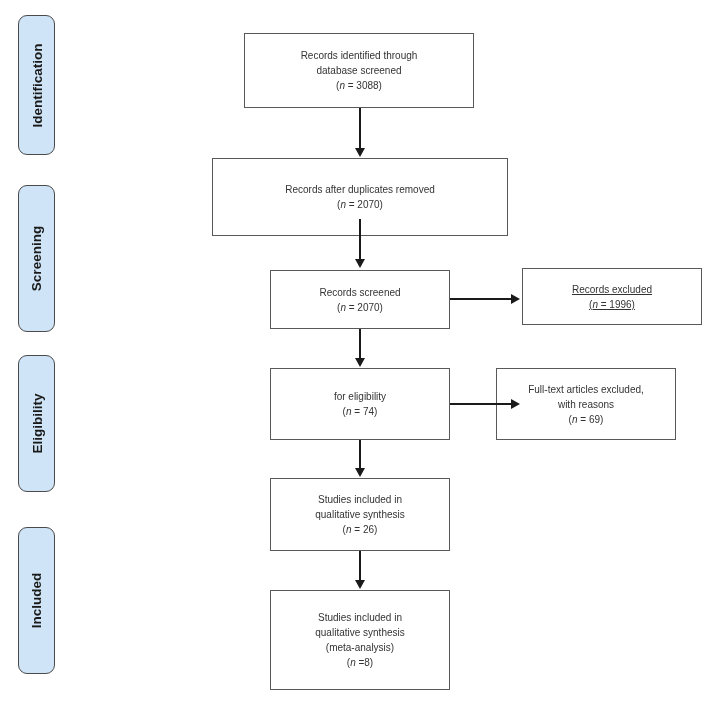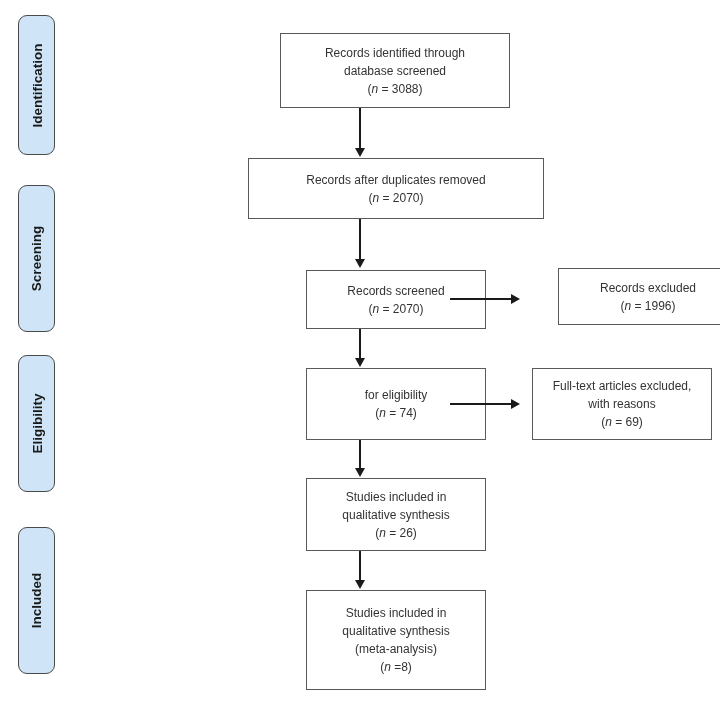--- a/index.html
+++ b/index.html
@@ -36,24 +36,23 @@
   }
   
   .box{
     position:absolute;
     background:#ffffff;
     border:1.5px solid var(--box-border);
     box-sizing:border-box;
     display:flex;flex-direction:column;
     align-items:center;justify-content:center;
     text-align:center;
-    font-size:12px;
+    font-size:10px;
     line-height:1.5;
     color:var(--text);
-    margin-left:36px;
   }
   .n-italic{font-style:italic;}
   
   .vline{
     position:absolute;
     width:1.5px;
     background:var(--arrow);
   }
   .hline{
     position:absolute;
@@ -92,21 +91,21 @@
   <div class="stage" style="top:527px;height:147px;">
     <span class="stage-text">Included</span>
   </div>
 
   <div class="box" style="left:244px;top:33px;width:230px;height:75px;">
     <div>Records identified through</div>
     <div>database screened</div>
     <div><span>(</span><span class="n-italic">n</span><span> = 3088)</span></div>
   </div>
 
-  <div class="box" style="left:212px;top:158px;width:296px;height:61px;">
+  <div class="box" style="left:212px;top:158px;width:296px;height:78px;">
     <div>Records after duplicates removed</div>
     <div><span>(</span><span class="n-italic">n</span><span> = 2070)</span></div>
   </div>
 
   <div class="box" style="left:270px;top:270px;width:180px;height:59px;justify-content:center;">
     <div>Records screened</div>
     <div><span>(</span><span class="n-italic">n</span><span> = 2070)</span></div>
   </div>
 
   <div class="box" style="left:270px;top:368px;width:180px;height:72px;">
@@ -120,21 +119,21 @@
     <div><span>(</span><span class="n-italic">n</span><span> = 26)</span></div>
   </div>
 
   <div class="box" style="left:270px;top:590px;width:180px;height:100px;">
     <div>Studies included in</div>
     <div>qualitative synthesis</div>
     <div>(meta-analysis)</div>
     <div><span>(</span><span class="n-italic">n</span><span> =8)</span></div>
   </div>
 
-  <div class="box" style="left:522px;top:268px;width:180px;height:57px;">
+  <div class="box" style="left:522px;top:268px;width:180px;height:57px;text-decoration:underline;">
     <div>Records excluded</div>
     <div><span>(</span><span class="n-italic">n</span><span> = 1996)</span></div>
   </div>
 
   <div class="box" style="left:496px;top:368px;width:180px;height:72px;">
     <div>Full-text articles excluded,</div>
     <div>with reasons</div>
     <div><span>(</span><span class="n-italic">n</span><span> = 69)</span></div>
   </div>
 

